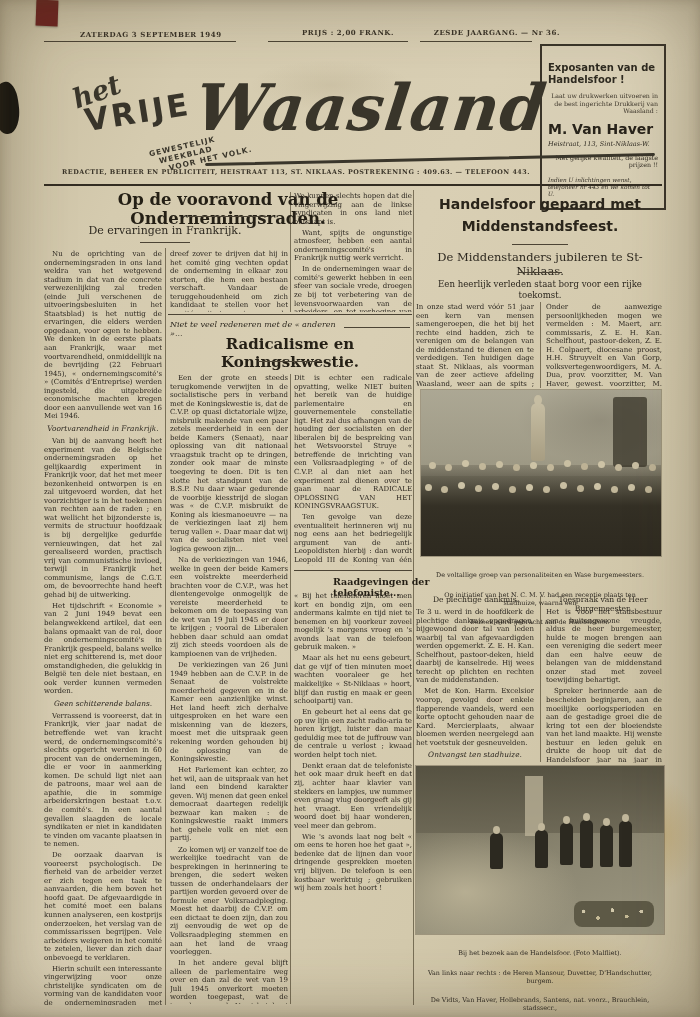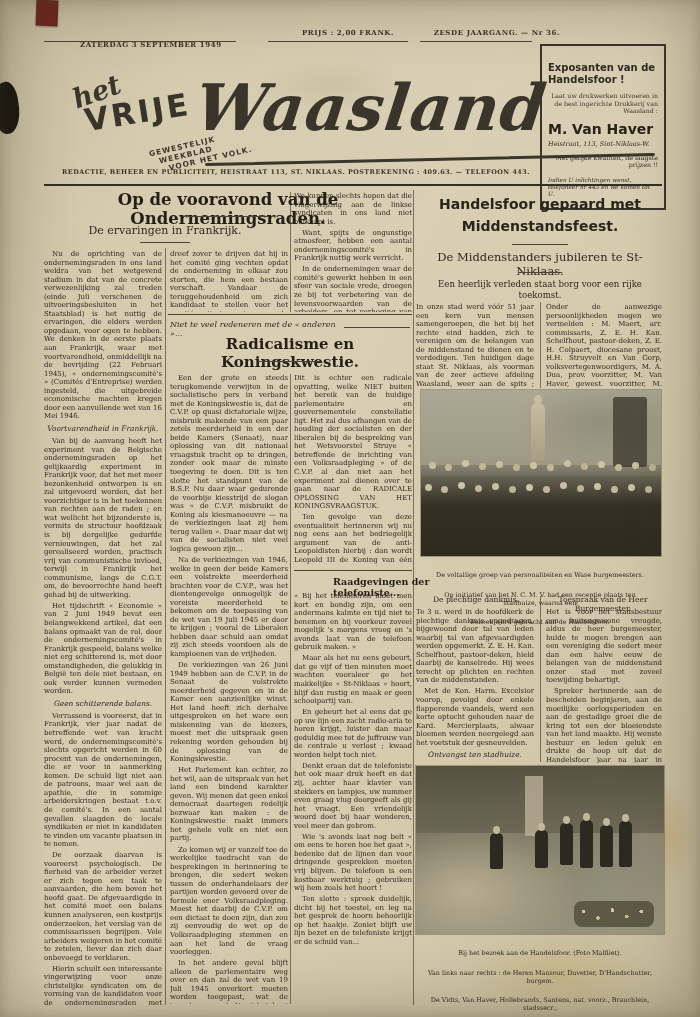--- a/index.html
+++ b/index.html
@@ -91,21 +91,21 @@
 </head>
 <body>
 
 <div class="abs corner-shade noselect"></div>
 <div class="abs red-mark noselect"></div>
 <div class="abs ink-blob noselect"></div>
 <div class="abs stain1 noselect"></div>
 <div class="abs stain2 noselect"></div>
 <div class="abs stain3 noselect"></div>
 
-<div class="abs topbar" style="left:44px;top:40px;width:210px;padding-left:36px;">ZATERDAG 3 SEPTEMBER 1949</div>
+<div class="abs topbar" style="left:44px;top:30px;width:210px;padding-left:36px;">ZATERDAG 3 SEPTEMBER 1949</div>
 <div class="abs topbar" style="left:268px;top:28px;width:160px;text-align:center;">PRIJS : 2,00 FRANK.</div>
 <div class="abs topbar" style="left:420px;top:28px;width:140px;text-align:right;">ZESDE JAARGANG. — Nr 36.</div>
 <div class="abs hrule" style="left:44px;top:41px;width:192px;"></div>
 <div class="abs hrule" style="left:268px;top:41px;width:140px;"></div>
 <div class="abs hrule" style="left:420px;top:41px;width:112px;"></div>
 
 <div class="abs adbox" style="left:540px;top:44px;width:110px;height:130px;">
   <div class="ad-title">Exposanten van de Handelsfoor !</div>
   <div class="ad-small">Laat uw drukwerken uitvoeren in de best ingerichte Drukkerij van Waasland :</div>
   <div class="ad-name">M. Van Haver</div>
@@ -175,21 +175,20 @@
   </div>
 
 <div class="abs hrule" style="left:294px;top:570px;width:118px;"></div>
 <div class="abs tele-head" style="left:294px;top:576px;width:118px;margin-left:39px;">Raadgevingen der telefoniste...</div>
 <div class="abs col" style="left:294px;top:592px;width:118px;height:412px;">
     <p class="para cont">« Bij het telefoneren moet men kort en bondig zijn, om een andermans kalmte en tijd niet te benemen en bij voorkeur zoveel mogelijk 's morgens vroeg en 's avonds laat van de telefoon gebruik maken. »</p>
     <p class="para">Maar als het nu eens gebeurt, dat ge vijf of tien minuten moet wachten vooraleer ge het makkelijke « St-Niklaas » hoort, blijf dan rustig en maak er geen schooipartij van.</p>
     <p class="para">En gebeurt het al eens dat ge op uw lijn een zacht radio-aria te horen krijgt, luister dan maar geduldig mee tot de juffrouw van de centrale u verlost ; kwaad worden helpt toch niet.</p>
     <p class="para">Denkt eraan dat de telefoniste het ook maar druk heeft en dat zij, achter haar klavier van stekkers en lampjes, uw nummer even graag vlug doorgeeft als gij het vraagt. Een vriendelijk woord doet bij haar wonderen, veel meer dan gebrom.</p>
     <p class="para">Wie 's avonds laat nog belt « om eens te horen hoe het gaat », bedenke dat de lijnen dan voor dringende gesprekken moeten vrij blijven. De telefoon is een kostbaar werktuig ; gebruiken wij hem zoals het hoort !</p>
-    <p class="para">Ten slotte : spreek duidelijk, dicht bij het toestel, en leg na het gesprek de hoorn behoorlijk op het haakje. Zoniet blijft uw lijn bezet en de telefoniste krijgt er de schuld van...</p>
   </div>
 
 <div class="abs head-sans" style="left:416px;top:193px;width:248px;font-size:14px;line-height:22px;">
   <div>Handelsfoor gepaard met</div>
   <div>Middenstandsfeest.</div>
 </div>
 <div class="abs hrule" style="left:512px;top:244px;width:56px;"></div>
 <div class="abs script-sub" style="left:416px;top:250px;width:248px;font-size:11.5px;">De Middenstanders jubileren te St-Niklaas.</div>
 <div class="abs hrule" style="left:518px;top:272px;width:44px;"></div>
 <div class="abs script-sub" style="left:430px;top:279px;width:220px;font-size:8.6px;line-height:10.5px;">Een heerlijk verleden staat borg voor een rijke toekomst.</div>

